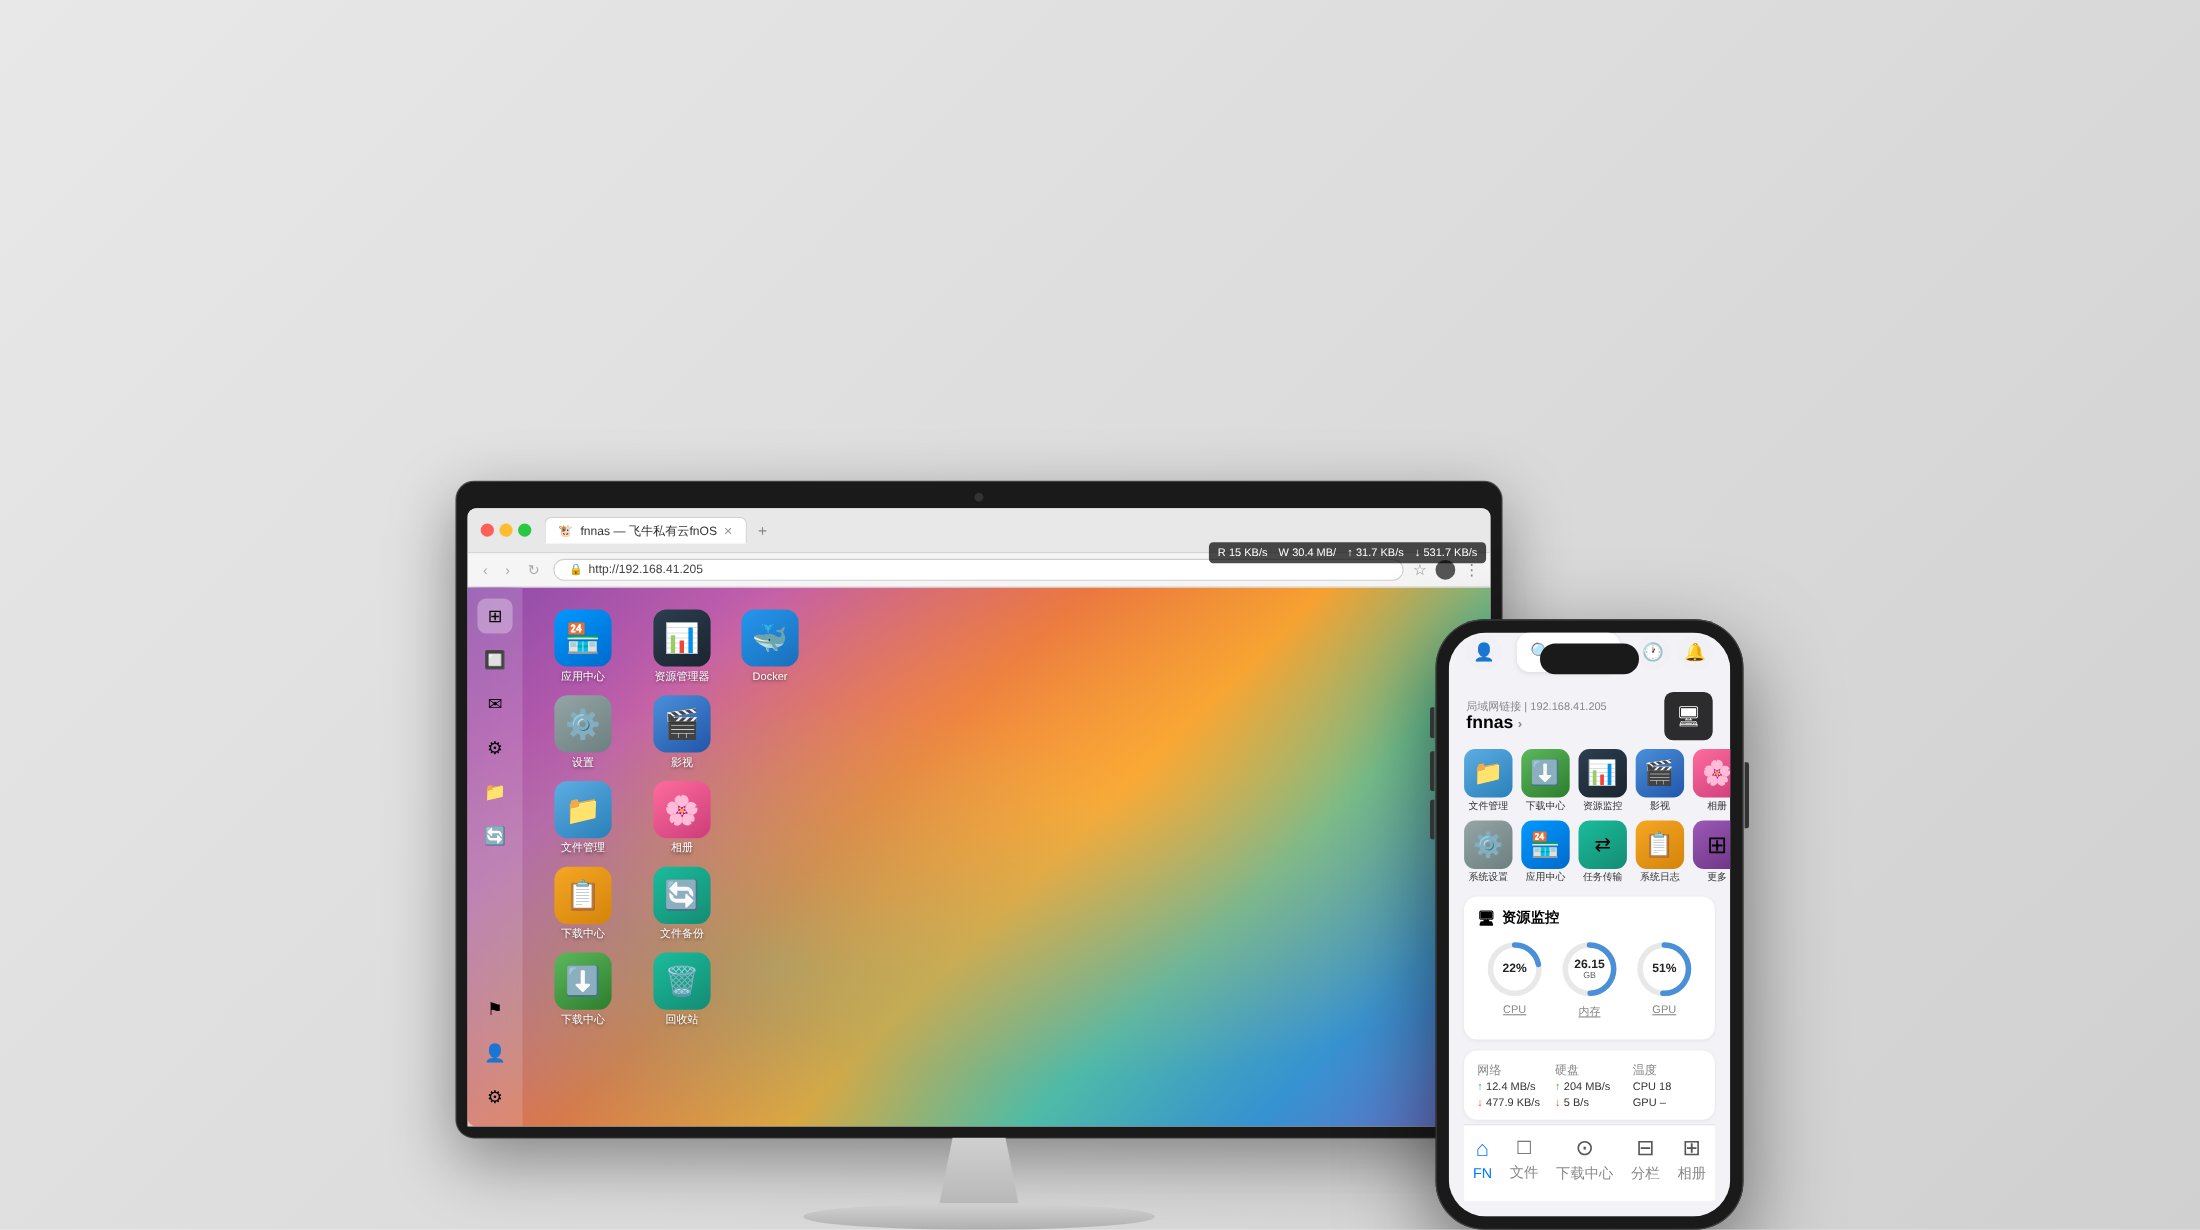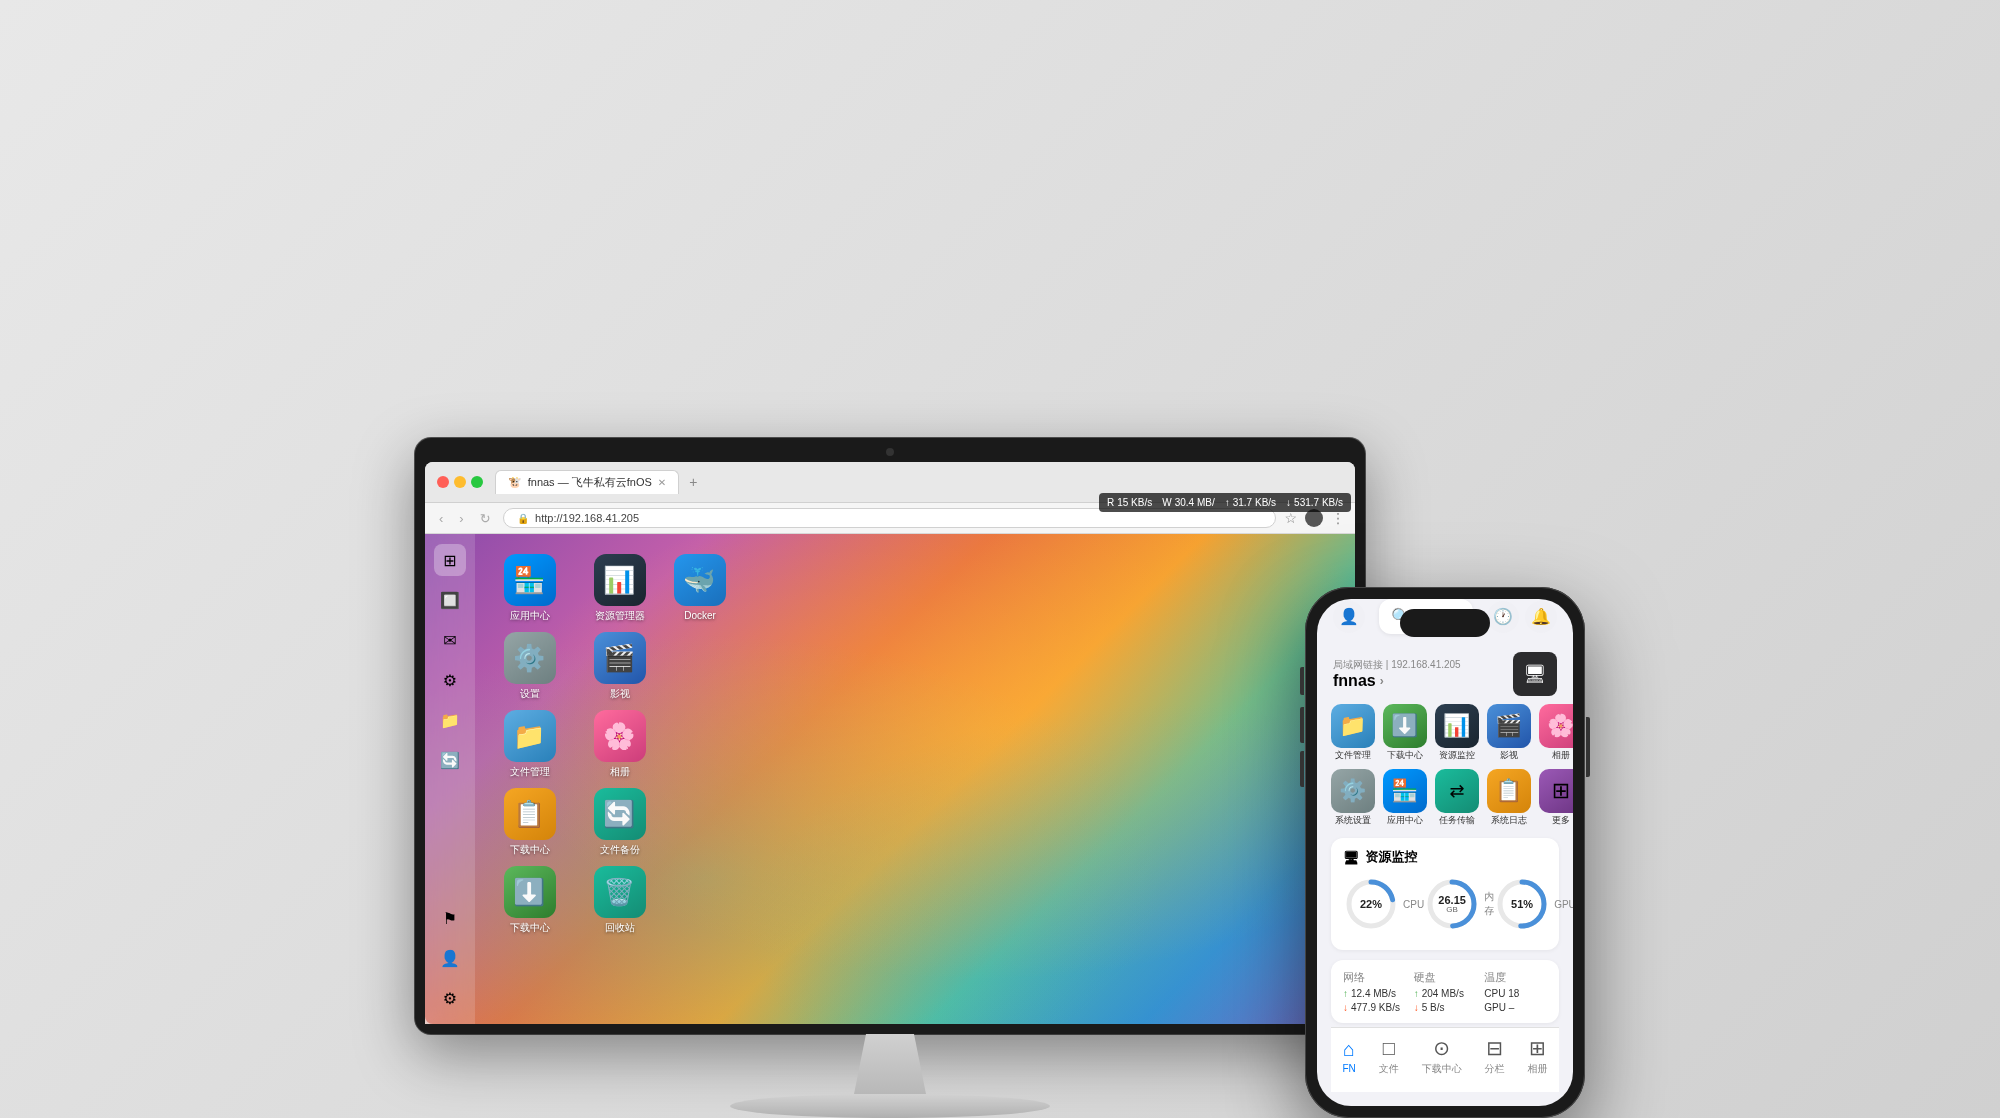--- a/index.html
+++ b/index.html
@@ -378,20 +378,21 @@
       align-items: center;
       gap: 6px;
     }
     .resource-circles {
       display: flex;
       justify-content: space-around;
       margin-bottom: 8px;
     }
     .res-circle-wrap {
       display: flex;
+      flex-direction: column;
       align-items: center;
       gap: 4px;
     }
     .res-circle {
       position: relative;
       width: 56px; height: 56px;
     }
     .res-circle svg { transform: rotate(-90deg); }
     .res-circle-label {
       position: absolute;
@@ -401,21 +402,21 @@
       justify-content: center;
       font-size: 11px;
       font-weight: 600;
       color: #222;
       transform: rotate(0deg);
       line-height: 1.1;
       text-align: center;
       flex-direction: column;
     }
     .res-circle-label .small { font-size: 8px; font-weight: 400; color: #666; }
-    .res-name { font-size: 10px; color: #888; }
+    .res-name { font-size: 10px; color: #888; text-decoration: underline; }
 
     
     .stats-row {
       display: grid;
       grid-template-columns: 1fr 1fr 1fr;
       gap: 8px;
       background: #fff;
       border-radius: 12px;
       padding: 10px 12px;
       box-shadow: 0 1px 4px rgba(0,0,0,0.06);
@@ -438,21 +439,21 @@
     }
     .nav-item {
       display: flex;
       flex-direction: column;
       align-items: center;
       gap: 2px;
       cursor: pointer;
     }
     .nav-item-icon { font-size: 20px; color: #555; }
     .nav-item-icon.active { color: #007AFF; }
-    .nav-item-label { font-size: 10px; color: #888; }
+    .nav-item-label { font-size: 13px; color: #888; }
     .nav-item-label.active { color: #007AFF; }
 
     
     .phone-side-btn-left {
       position: absolute;
       left: -5px;
       top: 80px;
       width: 4px;
       height: 28px;
       background: #333;

